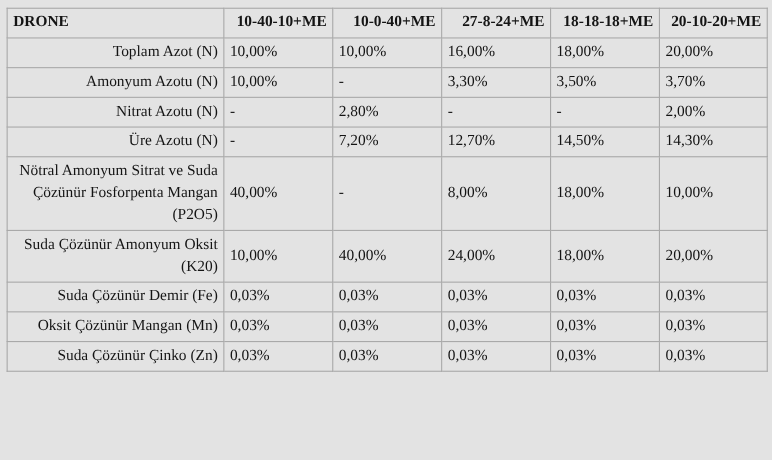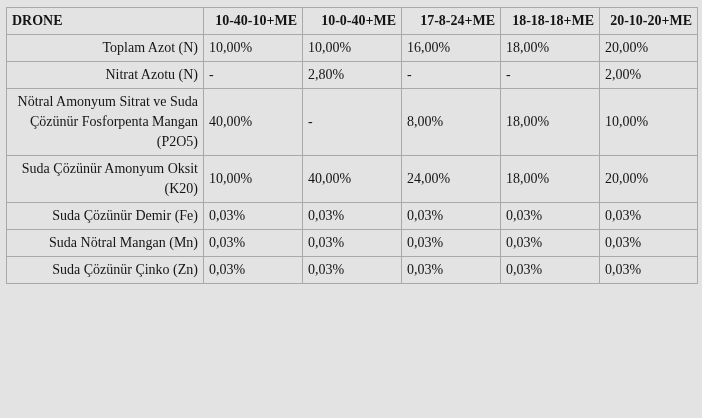--- a/index.html
+++ b/index.html
@@ -59,41 +59,57 @@
       <col style="width:99px">
       <col style="width:99px">
       <col style="width:99px">
       <col style="width:98px">
     </colgroup>
     <thead>
       <tr>
         <th class="label-col">DRONE</th>
         <th>10-40-10+ME</th>
         <th>10-0-40+ME</th>
-        <th>17-8-24+ME</th>
+        <th>27-8-24+ME</th>
         <th>18-18-18+ME</th>
         <th>20-10-20+ME</th>
       </tr>
     </thead>
     <tbody id="table-body">
         <tr>
           <td class="label-cell">Toplam Azot (N)</td>
           <td class="value-cell">10,00%</td>
           <td class="value-cell">10,00%</td>
           <td class="value-cell">16,00%</td>
           <td class="value-cell">18,00%</td>
           <td class="value-cell">20,00%</td>
         </tr>
         <tr>
+          <td class="label-cell">Amonyum Azotu (N)</td>
+          <td class="value-cell">10,00%</td>
+          <td class="value-cell">-</td>
+          <td class="value-cell">3,30%</td>
+          <td class="value-cell">3,50%</td>
+          <td class="value-cell">3,70%</td>
+        </tr>
+        <tr>
           <td class="label-cell">Nitrat Azotu (N)</td>
           <td class="value-cell">-</td>
           <td class="value-cell">2,80%</td>
           <td class="value-cell">-</td>
           <td class="value-cell">-</td>
           <td class="value-cell">2,00%</td>
+        </tr>
+        <tr>
+          <td class="label-cell">Üre Azotu (N)</td>
+          <td class="value-cell">-</td>
+          <td class="value-cell">7,20%</td>
+          <td class="value-cell">12,70%</td>
+          <td class="value-cell">14,50%</td>
+          <td class="value-cell">14,30%</td>
         </tr>
         <tr>
           <td class="label-cell">Nötral Amonyum Sitrat ve Suda Çözünür Fosforpenta Mangan (P2O5)</td>
           <td class="value-cell">40,00%</td>
           <td class="value-cell">-</td>
           <td class="value-cell">8,00%</td>
           <td class="value-cell">18,00%</td>
           <td class="value-cell">10,00%</td>
         </tr>
         <tr>
@@ -106,21 +122,21 @@
         </tr>
         <tr>
           <td class="label-cell">Suda Çözünür Demir (Fe)</td>
           <td class="value-cell">0,03%</td>
           <td class="value-cell">0,03%</td>
           <td class="value-cell">0,03%</td>
           <td class="value-cell">0,03%</td>
           <td class="value-cell">0,03%</td>
         </tr>
         <tr>
-          <td class="label-cell">Suda Nötral Mangan (Mn)</td>
+          <td class="label-cell">Oksit Çözünür Mangan (Mn)</td>
           <td class="value-cell">0,03%</td>
           <td class="value-cell">0,03%</td>
           <td class="value-cell">0,03%</td>
           <td class="value-cell">0,03%</td>
           <td class="value-cell">0,03%</td>
         </tr>
         <tr>
           <td class="label-cell">Suda Çözünür Çinko (Zn)</td>
           <td class="value-cell">0,03%</td>
           <td class="value-cell">0,03%</td>

